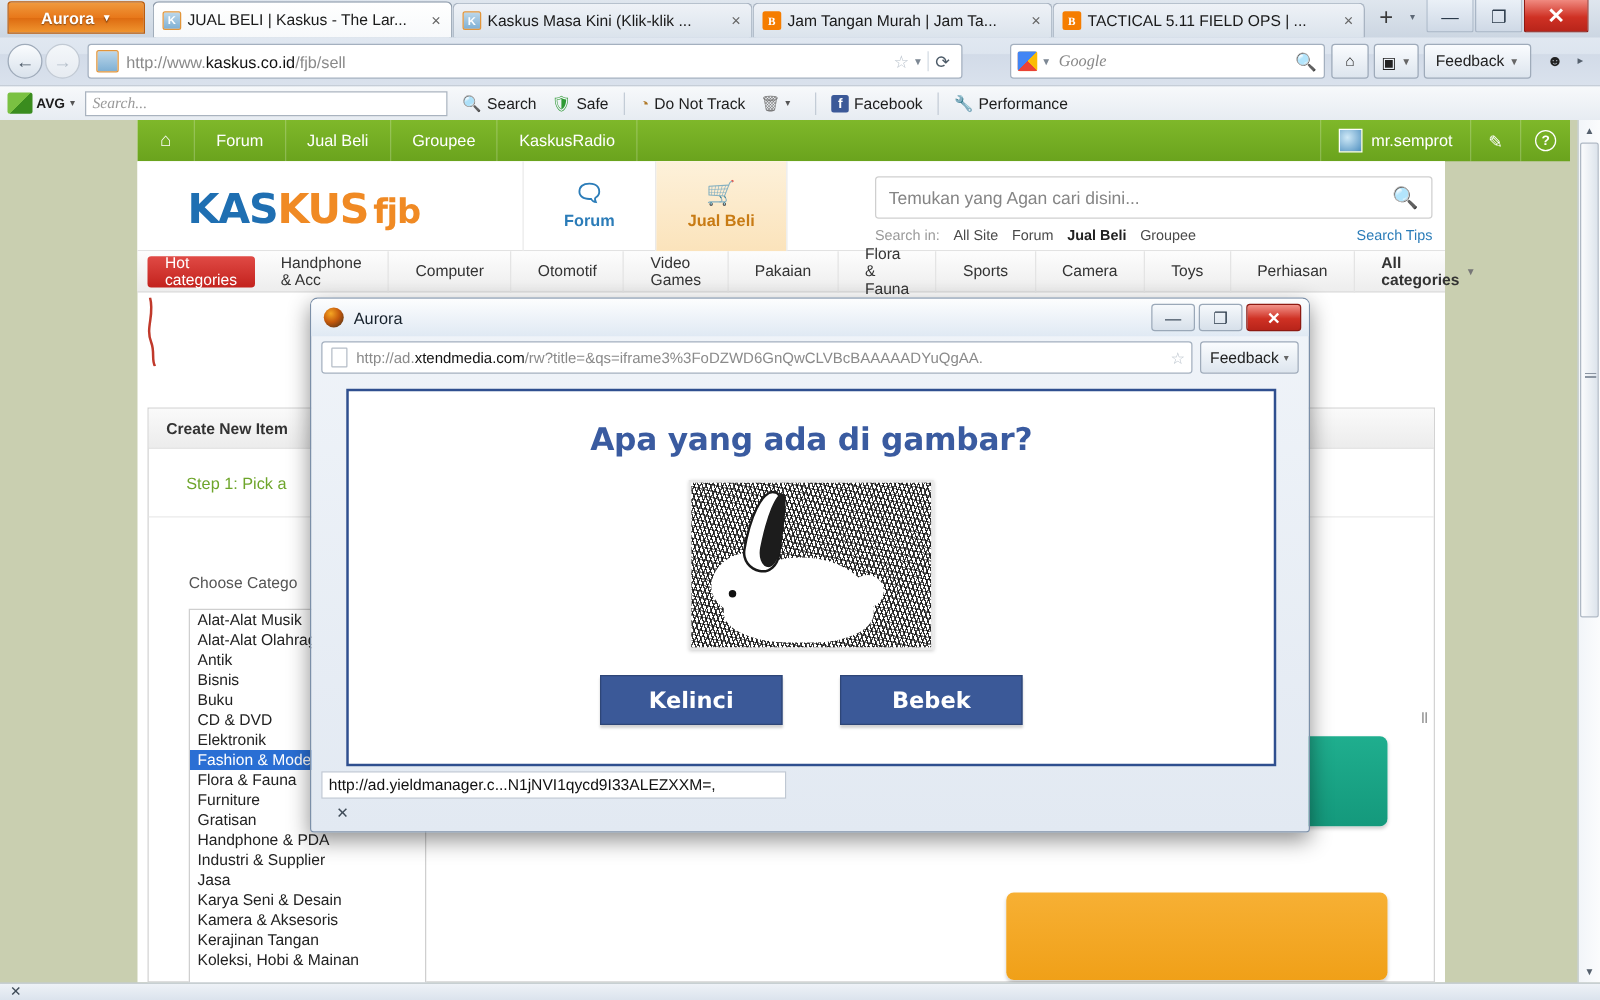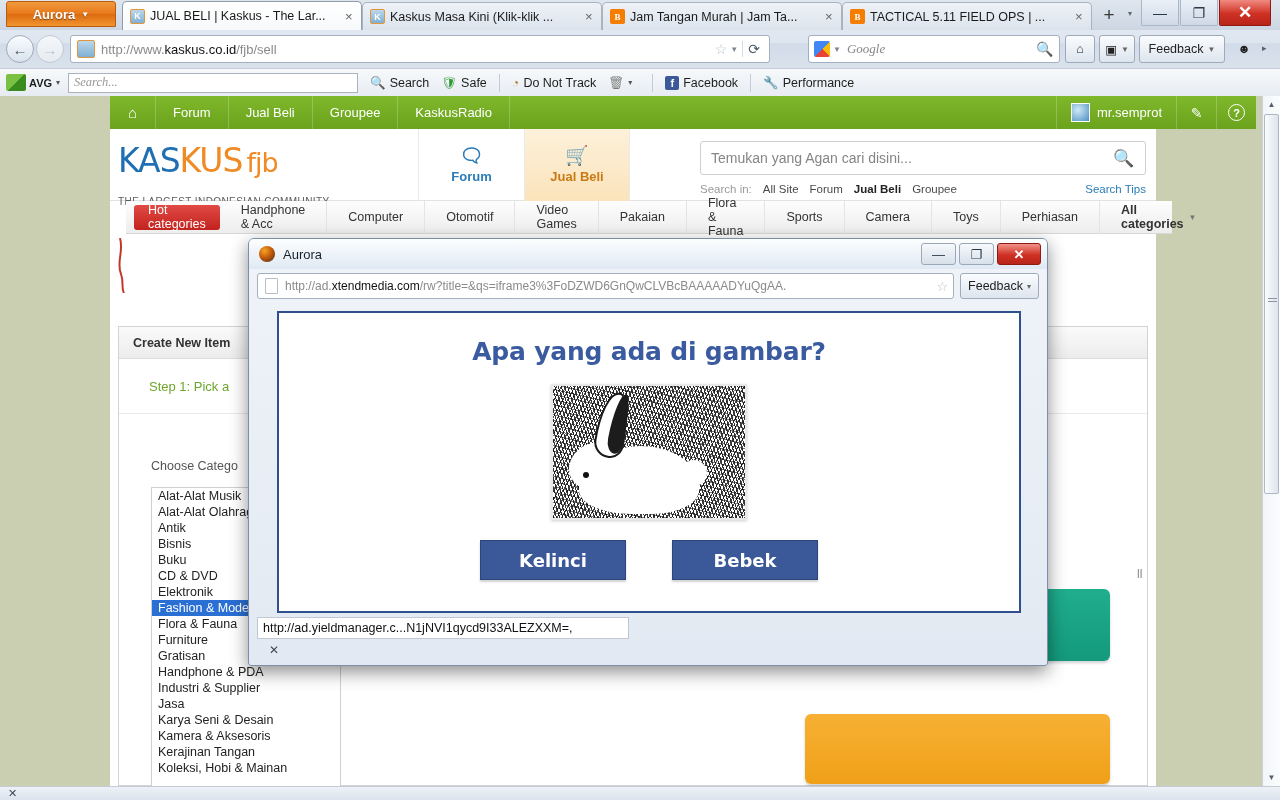--- a/index.html
+++ b/index.html
@@ -165,22 +165,22 @@
   #greenbar .avatar{ width:19px;height:19px;border:1px solid #fff;
     background:radial-gradient(circle at 35% 35%,#cfe9f7,#4e8fc0); margin-right:7px;}
   #greenbar .user{ display:flex;align-items:center;padding:0 14px;height:33px;
     border-left:1px solid rgba(255,255,255,.22);}
   #greenbar .iconbtn{ width:40px;height:33px;display:flex;align-items:center;justify-content:center;
     border-left:1px solid rgba(255,255,255,.22); font-size:14px;}
 
   #brandrow { position:absolute; left:110px; top:33px; width:1046px; height:72px; background:#fff;
               border-bottom:1px solid #e2e2e2; }
   #logo { position:absolute; left:8px; top:14px; width:250px; height:48px; }
-  #logo .k1{ font-family:"DejaVu Sans",sans-serif; font-weight:normal; font-size:33px;
-    letter-spacing:-1px; line-height:35px;}
+  #logo .k1{ font-family:"DejaVu Sans",sans-serif; font-weight:bold; font-size:33px;
+    letter-spacing:-1px; line-height:47px;text-align:center;}
   #logo .kas{color:#1f6fb2;}
   #logo .kus{color:#f08a24;}
   #logo .fjb{color:#f08a24; font-size:27px;}
   #logo .tag{ font-size:10px; color:#5c5c5c; letter-spacing:.4px; margin-top:16px;}
 
   .bigtab { position:absolute; top:0; width:106px; height:72px;
     display:flex;flex-direction:column;align-items:center;justify-content:center;gap:3px;
     border-left:1px solid #eaeaea; font-size:13px; font-weight:bold;}
   #tab-forum { left:308px; color:#2b7cb8; }
   #tab-jualbeli { left:414px; color:#c87b14;
@@ -191,21 +191,21 @@
   #site-search .sbox { width:446px; height:34px; border:1px solid #cfcfcf; border-radius:3px;
     display:flex;align-items:center;padding:0 10px; }
   #site-search .sbox .ph{flex:1 1 auto;color:#858585;font-size:14px;}
   #site-search .sbox .mag{color:#555;font-size:17px;}
   #site-search .srow { margin-top:8px; display:flex; align-items:center; font-size:11.5px; color:#8a8a8a; gap:11px;}
   #site-search .srow .lbl{color:#9a9a9a;}
   #site-search .srow .opt{color:#4a4a4a;}
   #site-search .srow .opt.sel{color:#222;font-weight:bold;}
   #site-search .srow .tips{margin-left:auto;color:#2b7cb8;}
 
-  #cattabs { position:absolute; left:126px; top:105px; width:1046px; height:33px;
+  #cattabs { position:absolute; left:110px; top:105px; width:1046px; height:33px;
     background:linear-gradient(to bottom,#fdfdfd,#ededed); border-bottom:1px solid #d8d8d8;
     display:flex; align-items:center; font-size:12.5px; color:#333; }
   #cattabs .ct{ padding:0 21px; height:33px; display:flex;align-items:center; border-right:1px solid #e4e4e4;}
   #cattabs .ct.hot{ background:linear-gradient(to bottom,#e04a45,#c3221d); color:#fff;
       border-radius:3px; height:25px; margin-left:8px; padding:0 14px; border:none; font-weight:normal;}
   #cattabs .ct.all{ margin-left:auto; font-weight:bold; border:none; padding-right:18px;}
   #cattabs .ct.all .dd{font-size:8px;margin-left:5px;color:#777;}
 
   
   #panel { position:absolute; left:118px; top:230px; width:1030px; height:460px;

